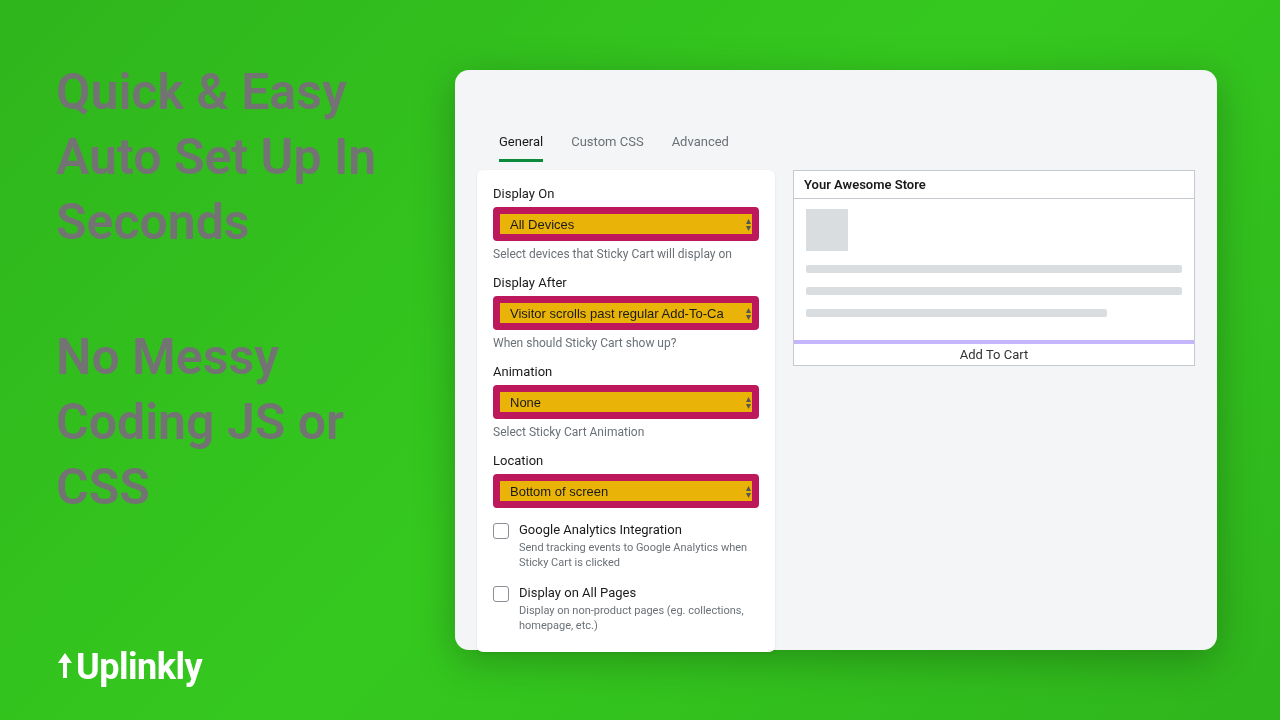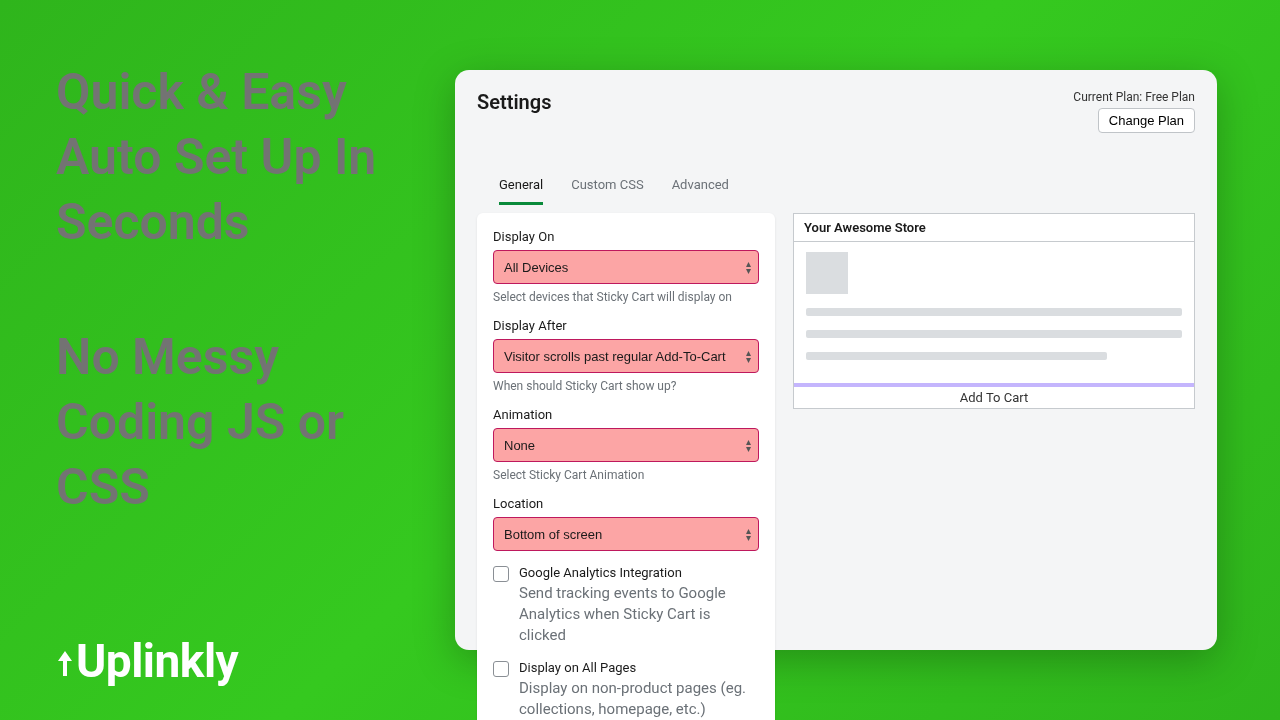--- a/index.html
+++ b/index.html
@@ -25,21 +25,21 @@
     left: 56px;
     bottom: 32px;
     display: flex;
     align-items: baseline;
     color: #fff;
   }
   .brand-arrow {
     width: 18px; height: 28px; margin-right: 2px; margin-bottom: -2px;
     display: inline-flex; align-items: flex-end;
   }
-  .brand-text { font-size: 46px; font-weight: 700; letter-spacing: -0.5px; }
+  .brand-text { font-size: 36px; font-weight: 700; letter-spacing: -0.5px; }
   .panel {
     position: absolute;
     left: 455px; top: 70px;
     width: 762px; height: 580px;
     background: #f4f5f6;
     border-radius: 14px;
     box-shadow: 0 10px 40px rgba(0,0,0,0.25);
     padding: 20px 22px;
   }
   .panel-header { display: flex; justify-content: space-between; align-items: flex-start; }
@@ -58,38 +58,38 @@
   .tab.active { color: #1a1a1a; border-bottom: 3px solid #0a8a3a; margin-bottom: -1px; }
   .body-row { display: flex; gap: 18px; margin-top: 8px; }
   .form-card {
     width: 298px; background: #fff; border-radius: 6px;
     box-shadow: 0 1px 3px rgba(0,0,0,0.08);
     padding: 16px 16px 18px;
   }
   .field { margin-bottom: 14px; }
   .field-label { font-size: 13px; color: #1a1a1a; margin-bottom: 6px; }
   .select {
-    width: 100%; height: 34px; border: 1px solid #be185d; border-radius: 4px;
-    padding: 0 28px 0 10px; font-size: 13px; color: #1a1a1a; background: #fca5a5;
+    width: 100%; height: 34px; border: 7px solid #be185d; border-radius: 4px;
+    padding: 0 28px 0 10px; font-size: 13px; color: #1a1a1a; background: #eab308;
     appearance: none; position: relative;
   }
   .select-wrap { position: relative; }
   .select-caret {
     position: absolute; right: 8px; top: 50%; transform: translateY(-50%);
     font-size: 10px; color: #555; line-height: 0.7; pointer-events: none;
   }
   .helper { font-size: 12px; color: #6b7177; margin-top: 6px; }
   .check-row { display: flex; gap: 10px; margin-bottom: 14px; }
   .checkbox {
     width: 16px; height: 16px; border: 1.5px solid #8a8f95; border-radius: 3px;
     flex-shrink: 0; margin-top: 1px; cursor: pointer;
   }
   .check-body { font-size: 13px; }
   .check-title { color: #1a1a1a; margin-bottom: 3px; }
-  .check-desc { font-size: 15px; color: #6b7177; line-height: 1.4; }
+  .check-desc { font-size: 11px; color: #6b7177; line-height: 1.4; }
   .preview {
     flex: 1; border: 1px solid #c6cace; background: #fff;
     display: flex; flex-direction: column;
     height: 196px;
   }
   .preview-header {
     padding: 6px 10px; font-size: 13px; font-weight: 600; color: #1a1a1a;
     border-bottom: 1px solid #c6cace; text-align: left;
   }
   .preview-body { flex: 1; padding: 10px 12px; }
@@ -108,27 +108,20 @@
 <div class="brand">
   <span class="brand-arrow">
     <svg viewBox="0 0 18 28" width="18" height="28">
         <path d="M9 2 L16 12 L11 12 L11 27 L7 27 L7 12 L2 12 Z" fill="#fff"></path>
       </svg>
   </span>
   <span class="brand-text">Uplinkly</span>
 </div>
 
 <div class="panel">
-  <div class="panel-header">
-    <div class="panel-title">Settings</div>
-    <div class="plan-wrap">
-      <div>Current Plan: Free Plan</div>
-      <button class="change-plan-btn">Change Plan</button>
-    </div>
-  </div>
 
   <div class="tabs">
     <div class="tab active">General</div>
     <div class="tab">Custom CSS</div>
     <div class="tab">Advanced</div>
   </div>
 
   <div class="body-row">
     <div class="form-card">
 

